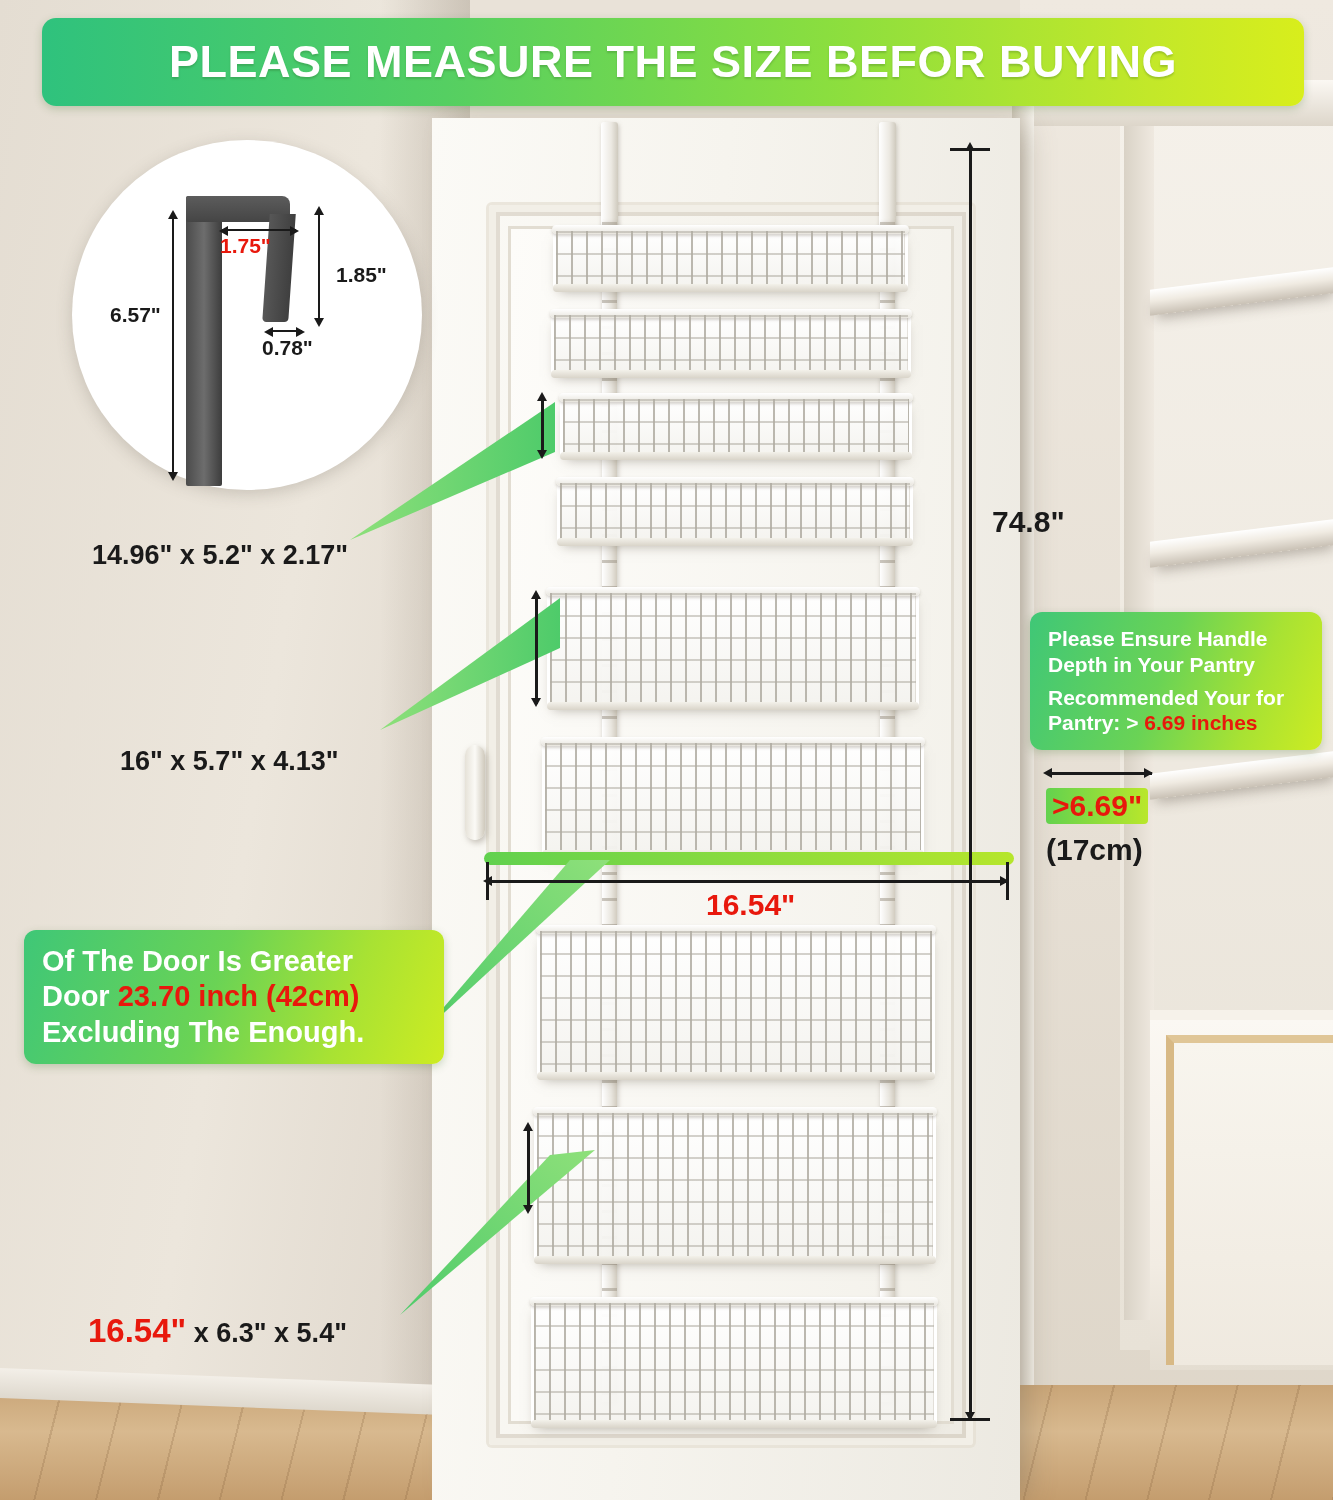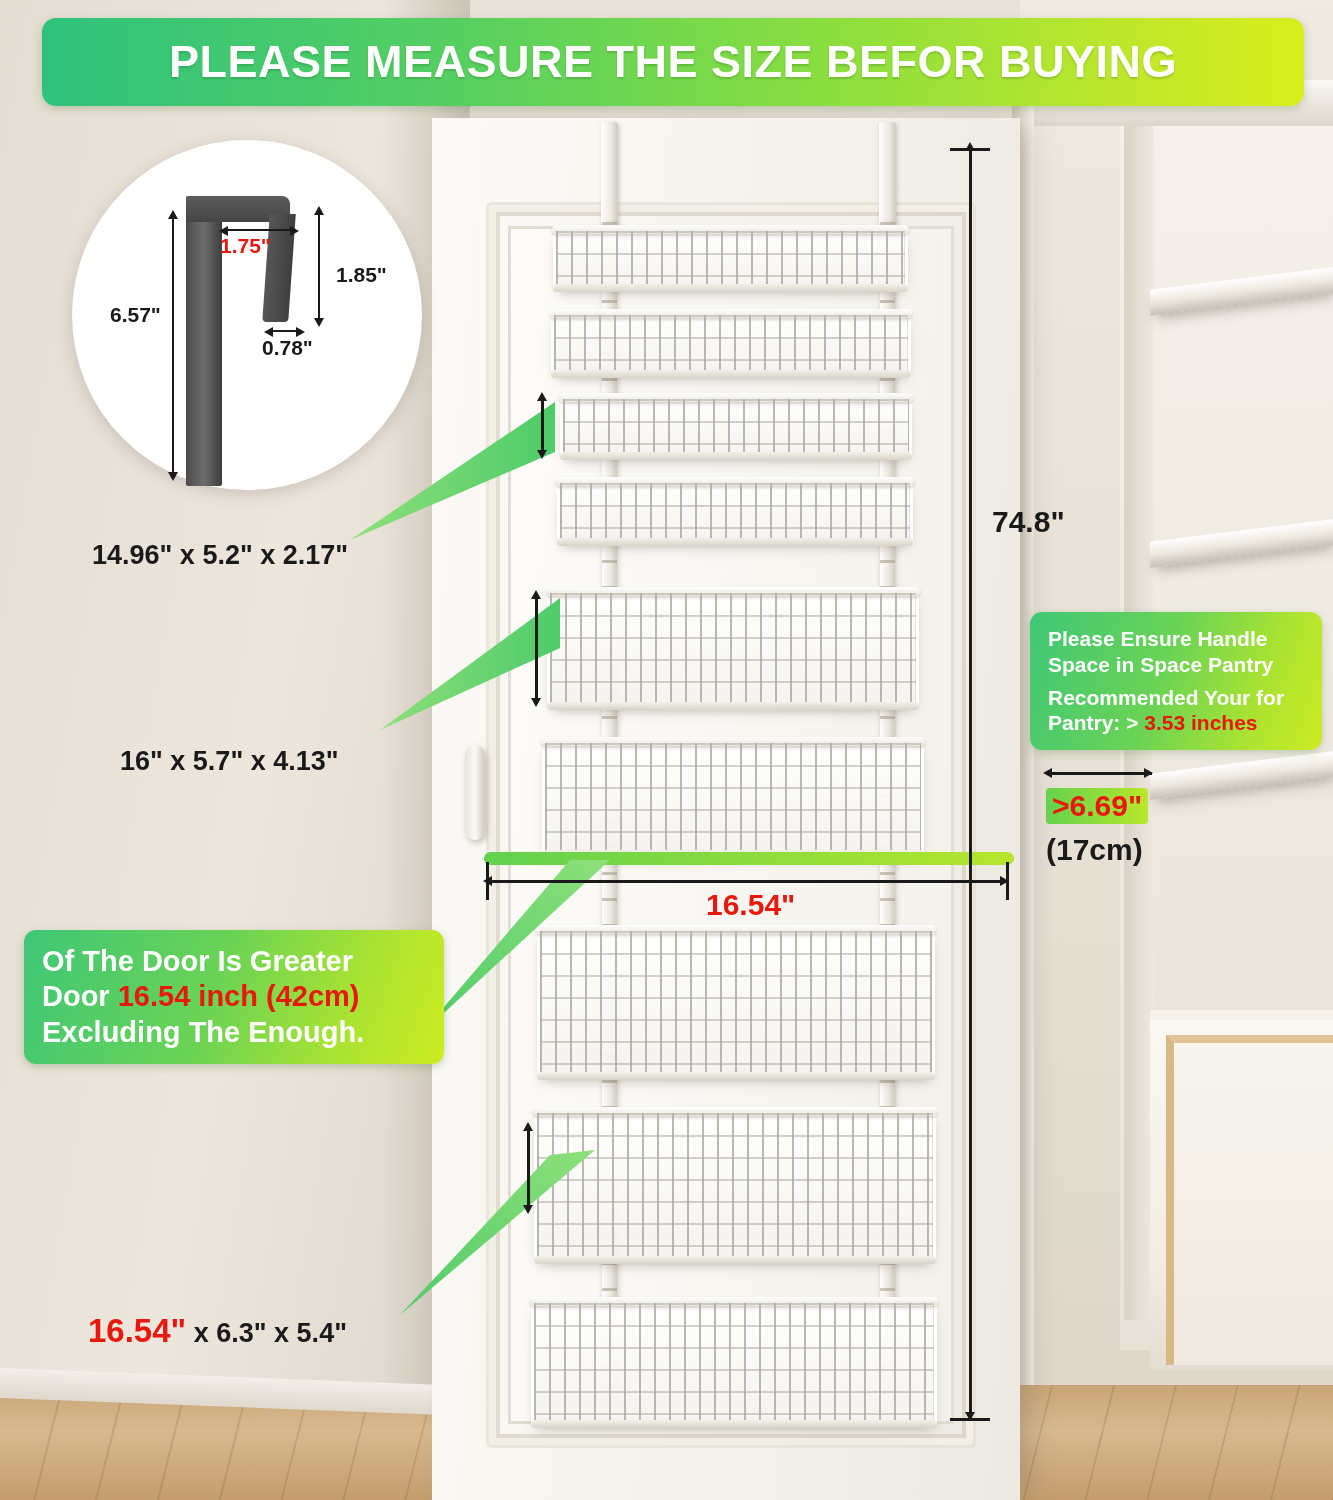--- a/index.html
+++ b/index.html
@@ -563,32 +563,32 @@
 
   <div class="dim-line-h" style="left:488px; top:880px; width:520px;"></div>
   <div class="arrowhead ah-left" style="left:483px; top:876px;"></div>
   <div class="arrowhead ah-right" style="left:1000px; top:876px;"></div>
   <div class="tick-v" style="left:486px; top:862px; height:38px;"></div>
   <div class="tick-v" style="left:1006px; top:862px; height:38px;"></div>
   <div class="dim-text red" style="left:706px; top:888px;">16.54"</div>
 
   <div class="info-box pantry-box">
     <div class="l1">Please Ensure Handle</div>
-    <div class="l1">Space in Space Pantry</div>
+    <div class="l1">Depth in Your Pantry</div>
     <div class="l2">
       <span>Recommended Your for</span><br>
-      <span>Pantry: &gt; </span><span class="red">3.53 inches</span>
+      <span>Pantry: &gt; </span><span class="red">6.69 inches</span>
     </div>
   </div>
 
   <div class="dim-line-h" style="left:1048px; top:772px; width:104px;"></div>
   <div class="arrowhead ah-left" style="left:1043px; top:768px;"></div>
   <div class="arrowhead ah-right" style="left:1144px; top:768px;"></div>
   <div class="hl-693">&gt;6.69"</div>
   <div class="cm-17">(17cm)</div>
 
   <div class="info-box width-box">
     <div class="l1">Of The Door Is Greater</div>
-    <div class="l1"><span>Door </span><span class="red">16.54 inch (42cm)</span></div>
+    <div class="l1"><span>Door </span><span class="red">23.70 inch (42cm)</span></div>
     <div class="l1">Excluding The Enough.</div>
   </div>
 
 </div>
 
 </body></html>

